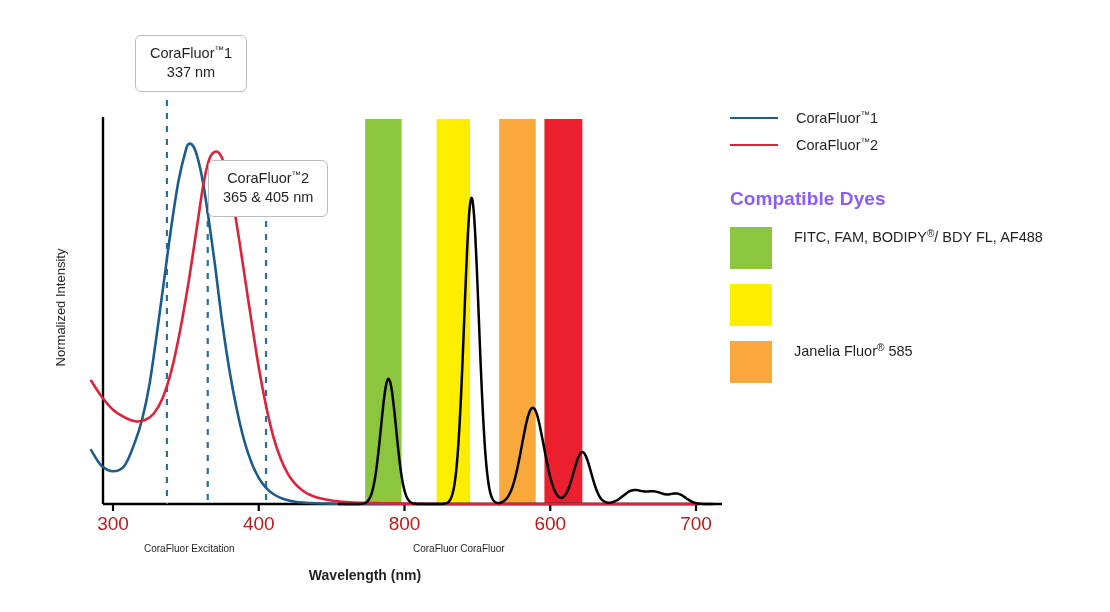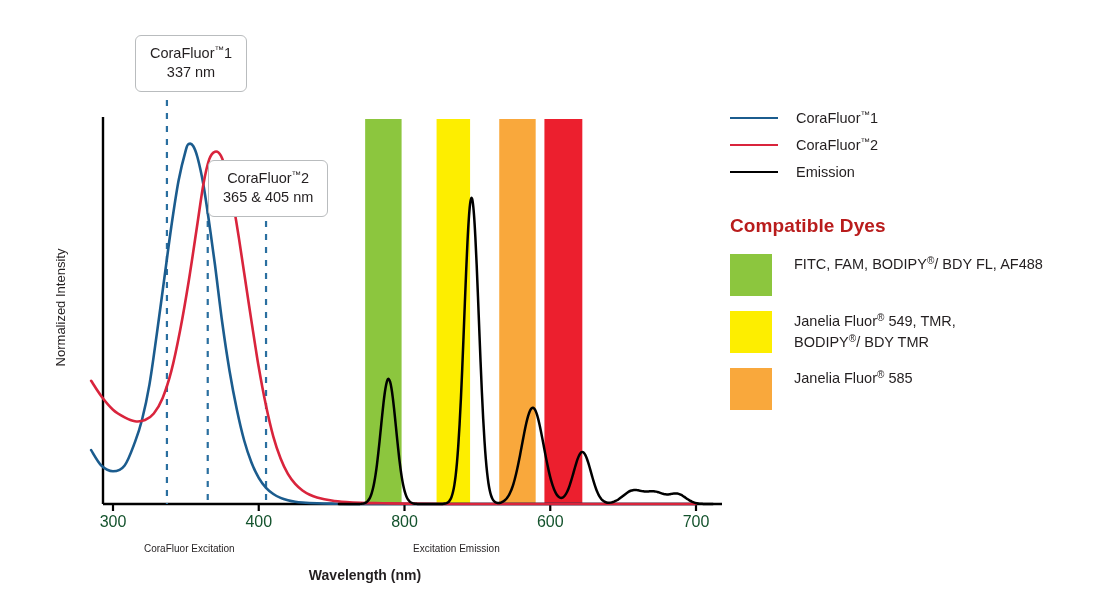--- a/index.html
+++ b/index.html
@@ -50,22 +50,22 @@
     color: #231f20;
     font-size: 10px;
     white-space: nowrap;
     margin-top: 16px;
   }
   #excitation-range-label { left: 144px; top: 527px; }
   #emission-range-label   { left: 413px; top: 527px; }
 
   .tick-label {
     position: absolute;
-    color: #14532d;
-    font-size: 16px;
+    color: #b91c1c;
+    font-size: 19px;
     transform: translateX(-50%);
   }
 
   
   .callout {
     position: absolute;
     border: 1px solid #b9bcbe;
     border-radius: 6px;
     background: #ffffff;
     color: #231f20;
@@ -97,21 +97,21 @@
     border-top-style: solid;
     margin-right: 18px;
     flex: 0 0 48px;
   }
   .series-label { font-size: 14.5px; color: #231f20; }
 
   #legend-heading {
     margin-top: 30px;
     font-size: 19px;
     font-weight: bold;
-    color: #b91c1c;
+    color: #8b5cf6;
     letter-spacing: 0.1px;
   }
 
   #dyes-list { margin-top: 17px; }
   .dye-row {
     display: flex;
     margin-bottom: 15px;
   }
   .dye-swatch {
     width: 42px; height: 42px;
@@ -148,21 +148,21 @@
         <line x1="266.0375" y1="208" x2="266.0375" y2="504" stroke="#2a6fa0" stroke-width="2.2" stroke-dasharray="6 7" stroke-linecap="butt"></line>
         <path d="M91.14,450.10C92.84,452.67 97.70,461.97 101.34,465.50C104.98,469.03 109.11,471.27 113.00,471.27C116.89,471.27 121.02,470.31 124.66,465.50C128.30,460.69 131.95,450.10 134.86,442.40C137.78,434.70 139.72,428.93 142.15,419.30C144.58,409.68 147.01,398.77 149.44,384.65C151.87,370.53 154.30,351.93 156.72,334.60C159.15,317.28 161.58,298.67 164.01,280.70C166.44,262.73 168.87,243.48 171.30,226.80C173.73,210.12 176.16,193.43 178.59,180.60C181.02,167.77 184.17,155.90 185.88,149.80C187.58,143.70 187.58,144.67 188.79,144.02C190.00,143.38 191.70,143.70 193.16,145.95C194.62,148.20 195.83,151.08 197.53,157.50C199.24,163.92 201.42,173.54 203.37,184.45C205.31,195.36 207.25,209.47 209.19,222.95C211.14,236.42 212.84,248.62 215.03,265.30C217.21,281.98 219.88,305.40 222.31,323.05C224.74,340.70 227.17,356.74 229.60,371.18C232.03,385.61 234.46,398.13 236.89,409.68C239.32,421.23 241.75,431.68 244.18,440.48C246.60,449.27 249.03,456.20 251.46,462.42C253.89,468.64 256.32,473.58 258.75,477.82C261.18,482.06 263.61,485.13 266.04,487.83C268.47,490.52 270.90,492.32 273.32,493.99C275.75,495.66 278.18,496.81 280.61,497.84C283.04,498.87 285.47,499.51 287.90,500.15C290.33,500.79 292.76,501.31 295.19,501.69C297.62,502.07 298.83,502.20 302.48,502.46C306.12,502.72 312.19,503.04 317.05,503.23C321.91,503.42 324.34,503.49 331.63,503.62C338.91,503.74 348.63,503.94 360.77,504.00C372.92,504.06 382.64,504.00 404.50,504.00C426.36,504.00 462.80,504.00 491.95,504.00C521.10,504.00 545.39,504.00 579.40,504.00C613.41,504.00 676.57,504.00 696.00,504.00" fill="none" stroke="#1b5c8e" stroke-width="2.6" stroke-linecap="round" stroke-linejoin="round"></path>
         <path d="M91.14,380.80C92.84,383.37 97.70,391.39 101.34,396.20C104.98,401.01 109.11,406.15 113.00,409.68C116.89,413.20 121.02,415.45 124.66,417.38C128.30,419.30 131.46,420.78 134.86,421.23C138.26,421.67 141.91,421.35 145.06,420.07C148.22,418.79 150.90,417.18 153.81,413.52C156.72,409.87 159.64,405.18 162.56,398.13C165.47,391.07 168.39,382.40 171.30,371.18C174.22,359.95 177.13,345.83 180.05,330.75C182.96,315.67 185.88,298.67 188.79,280.70C191.71,262.73 195.11,238.99 197.53,222.95C199.96,206.91 201.42,195.04 203.37,184.45C205.31,173.86 207.25,164.88 209.19,159.43C211.14,153.97 213.08,152.37 215.03,151.72C216.97,151.08 218.91,152.05 220.86,155.57C222.80,159.10 224.74,165.52 226.69,172.90C228.63,180.28 230.57,189.58 232.51,199.85C234.46,210.12 236.40,222.31 238.34,234.50C240.29,246.69 241.99,258.56 244.18,273.00C246.36,287.44 249.03,305.40 251.46,321.13C253.89,336.85 256.32,353.21 258.75,367.33C261.18,381.44 263.61,394.27 266.04,405.82C268.47,417.38 270.90,427.83 273.32,436.63C275.75,445.42 278.18,452.35 280.61,458.57C283.04,464.79 285.47,469.74 287.90,473.97C290.33,478.21 292.76,481.22 295.19,483.98C297.62,486.74 300.05,488.73 302.48,490.52C304.90,492.32 307.33,493.61 309.76,494.76C312.19,495.91 313.41,496.49 317.05,497.45C320.69,498.42 326.77,499.77 331.63,500.54C336.48,501.31 341.34,501.69 346.20,502.07C351.06,502.46 354.70,502.65 360.77,502.85C366.85,503.04 375.35,503.10 382.64,503.23C389.93,503.36 393.57,503.49 404.50,503.62C415.43,503.74 431.22,503.94 448.23,504.00C465.23,504.06 484.66,504.00 506.52,504.00C528.39,504.00 547.82,504.00 579.40,504.00C610.98,504.00 676.57,504.00 696.00,504.00" fill="none" stroke="#d9243c" stroke-width="2.6" stroke-linecap="round" stroke-linejoin="round"></path>
         <path d="M338.91,504.00C339.13,504.00 339.79,504.00 340.22,504.00C340.66,504.00 341.10,504.00 341.54,504.00C341.97,504.00 342.41,504.00 342.85,504.00C343.28,504.00 343.72,504.00 344.16,504.00C344.60,504.00 345.03,504.00 345.47,504.00C345.91,504.00 346.35,504.00 346.78,504.00C347.22,504.00 347.66,504.00 348.09,504.00C348.53,504.00 348.97,504.00 349.41,504.00C349.84,504.00 350.28,504.00 350.72,504.00C351.16,504.00 351.59,504.00 352.03,504.00C352.47,504.00 352.90,504.00 353.34,504.00C353.78,504.00 354.22,504.00 354.65,503.99C355.09,503.99 355.53,503.99 355.97,503.99C356.40,503.98 356.84,503.98 357.28,503.97C357.71,503.97 358.15,503.96 358.59,503.95C359.03,503.93 359.46,503.92 359.90,503.90C360.34,503.87 360.77,503.85 361.21,503.81C361.65,503.76 362.09,503.72 362.52,503.64C362.96,503.57 363.40,503.49 363.84,503.36C364.27,503.24 364.71,503.10 365.15,502.90C365.58,502.70 366.02,502.47 366.46,502.15C366.90,501.84 367.33,501.48 367.77,500.99C368.21,500.51 368.65,499.96 369.08,499.25C369.52,498.54 369.96,497.73 370.39,496.71C370.83,495.70 371.27,494.55 371.71,493.15C372.14,491.76 372.58,490.18 373.02,488.33C373.46,486.48 373.89,484.40 374.33,482.03C374.77,479.66 375.20,477.03 375.64,474.11C376.08,471.20 376.52,467.99 376.95,464.54C377.39,461.09 377.83,457.34 378.26,453.44C378.70,449.53 379.14,445.34 379.58,441.12C380.01,436.90 380.45,432.44 380.89,428.11C381.33,423.77 381.76,419.30 382.20,415.11C382.64,410.92 383.07,406.72 383.51,402.96C383.95,399.19 384.39,395.58 384.82,392.53C385.26,389.48 385.70,386.75 386.14,384.66C386.57,382.57 387.01,380.95 387.45,380.00C387.88,379.05 388.32,378.69 388.76,378.97C389.20,379.24 389.63,380.17 390.07,381.64C390.51,383.11 390.95,385.25 391.38,387.80C391.82,390.34 392.26,393.50 392.69,396.90C393.13,400.30 393.57,404.21 394.01,408.20C394.44,412.19 394.88,416.54 395.32,420.83C395.75,425.12 396.19,429.62 396.63,433.93C397.07,438.25 397.50,442.61 397.94,446.71C398.38,450.82 398.82,454.83 399.25,458.54C399.69,462.26 400.13,465.78 400.56,469.00C401.00,472.21 401.44,475.17 401.88,477.84C402.31,480.51 402.75,482.89 403.19,485.03C403.63,487.16 404.06,489.00 404.50,490.65C404.94,492.29 405.37,493.66 405.81,494.88C406.25,496.09 406.69,497.08 407.12,497.95C407.56,498.82 408.00,499.51 408.44,500.11C408.87,500.71 409.31,501.17 409.75,501.57C410.18,501.97 410.62,502.27 411.06,502.53C411.50,502.79 411.93,502.97 412.37,503.13C412.81,503.30 413.24,503.41 413.68,503.51C414.12,503.60 414.56,503.67 414.99,503.73C415.43,503.78 415.87,503.82 416.31,503.85C416.74,503.89 417.18,503.91 417.62,503.92C418.05,503.94 418.49,503.95 418.93,503.96C419.37,503.97 419.80,503.98 420.24,503.98C420.68,503.99 421.12,503.99 421.55,503.99C421.99,503.99 422.43,503.99 422.86,504.00C423.30,504.00 423.74,504.00 424.18,504.00C424.61,504.00 425.05,504.00 425.49,504.00C425.93,504.00 426.36,504.00 426.80,504.00C427.24,504.00 427.67,504.00 428.11,504.00C428.55,504.00 428.99,504.00 429.42,504.00C429.86,504.00 430.30,504.00 430.73,504.00C431.17,504.00 431.61,504.00 432.05,504.00C432.48,504.00 432.92,504.00 433.36,504.00C433.80,504.00 434.23,504.00 434.67,504.00C435.11,504.00 435.54,504.00 435.98,504.00C436.42,504.00 436.86,504.00 437.29,504.00C437.73,503.99 438.17,503.99 438.61,503.99C439.04,503.99 439.48,503.98 439.92,503.98C440.35,503.97 440.79,503.96 441.23,503.95C441.67,503.93 442.10,503.92 442.54,503.89C442.98,503.86 443.42,503.83 443.85,503.78C444.29,503.72 444.73,503.66 445.16,503.56C445.60,503.46 446.04,503.35 446.48,503.18C446.91,503.00 447.35,502.80 447.79,502.49C448.22,502.19 448.66,501.84 449.10,501.33C449.54,500.82 449.97,500.25 450.41,499.43C450.85,498.62 451.29,497.69 451.72,496.43C452.16,495.16 452.60,493.73 453.03,491.84C453.47,489.95 453.91,487.82 454.35,485.10C454.78,482.39 455.22,479.32 455.66,475.56C456.10,471.81 456.53,467.57 456.97,462.58C457.41,457.58 457.84,451.97 458.28,445.58C458.72,439.19 459.16,432.07 459.59,424.24C460.03,416.40 460.47,407.76 460.91,398.57C461.34,389.38 461.78,379.37 462.22,369.09C462.65,358.80 463.09,347.79 463.53,336.86C463.97,325.94 464.40,314.47 464.84,303.54C465.28,292.60 465.71,281.43 466.15,271.23C466.59,261.04 467.03,251.01 467.46,242.34C467.90,233.68 468.34,225.64 468.78,219.24C469.21,212.85 469.65,207.53 470.09,203.99C470.52,200.44 470.96,198.35 471.40,197.99C471.84,197.62 472.27,198.96 472.71,201.82C473.15,204.67 473.59,209.31 474.02,215.11C474.46,220.92 474.90,228.41 475.33,236.63C475.77,244.85 476.21,254.51 476.65,264.43C477.08,274.36 477.52,285.35 477.96,296.19C478.40,307.03 478.83,318.49 479.27,329.48C479.71,340.47 480.14,351.64 480.58,362.11C481.02,372.59 481.46,382.85 481.89,392.32C482.33,401.78 482.77,410.75 483.20,418.90C483.64,427.05 484.08,434.51 484.52,441.21C484.95,447.92 485.39,453.86 485.83,459.15C486.27,464.45 486.70,468.97 487.14,472.98C487.58,476.99 488.01,480.30 488.45,483.22C488.89,486.14 489.33,488.46 489.76,490.51C490.20,492.56 490.64,494.12 491.08,495.50C491.51,496.87 491.95,497.88 492.39,498.77C492.82,499.66 493.26,500.28 493.70,500.82C494.14,501.37 494.57,501.73 495.01,502.04C495.45,502.35 495.89,502.53 496.32,502.68C496.76,502.83 497.20,502.90 497.63,502.94C498.07,502.99 498.51,502.97 498.95,502.93C499.38,502.90 499.82,502.82 500.26,502.71C500.69,502.61 501.13,502.47 501.57,502.29C502.01,502.12 502.44,501.92 502.88,501.67C503.32,501.43 503.76,501.15 504.19,500.82C504.63,500.49 505.07,500.12 505.50,499.69C505.94,499.26 506.38,498.79 506.82,498.24C507.25,497.69 507.69,497.09 508.13,496.40C508.57,495.71 509.00,494.96 509.44,494.11C509.88,493.26 510.31,492.34 510.75,491.32C511.19,490.29 511.63,489.18 512.06,487.97C512.50,486.75 512.94,485.44 513.38,484.02C513.81,482.61 514.25,481.08 514.69,479.46C515.12,477.84 515.56,476.11 516.00,474.29C516.44,472.47 516.87,470.55 517.31,468.55C517.75,466.55 518.18,464.45 518.62,462.30C519.06,460.15 519.50,457.90 519.93,455.64C520.37,453.38 520.81,451.05 521.25,448.73C521.68,446.41 522.12,444.05 522.56,441.74C522.99,439.42 523.43,437.09 523.87,434.86C524.31,432.62 524.74,430.40 525.18,428.31C525.62,426.23 526.06,424.20 526.49,422.34C526.93,420.48 527.37,418.71 527.80,417.15C528.24,415.58 528.68,414.16 529.12,412.95C529.55,411.75 529.99,410.71 530.43,409.92C530.87,409.12 531.30,408.52 531.74,408.17C532.18,407.81 532.61,407.68 533.05,407.78C533.49,407.89 533.93,408.23 534.36,408.78C534.80,409.33 535.24,410.13 535.67,411.11C536.11,412.10 536.55,413.31 536.99,414.68C537.42,416.05 537.86,417.64 538.30,419.34C538.74,421.05 539.17,422.94 539.61,424.91C540.05,426.88 540.48,429.00 540.92,431.16C541.36,433.33 541.80,435.60 542.23,437.88C542.67,440.16 543.11,442.52 543.55,444.84C543.98,447.16 544.42,449.52 544.86,451.82C545.29,454.12 545.73,456.42 546.17,458.63C546.61,460.85 547.04,463.03 547.48,465.11C547.92,467.20 548.36,469.22 548.79,471.13C549.23,473.05 549.67,474.88 550.10,476.61C550.54,478.33 550.98,479.95 551.42,481.46C551.85,482.98 552.29,484.38 552.73,485.68C553.16,486.98 553.60,488.17 554.04,489.25C554.48,490.33 554.91,491.30 555.35,492.18C555.79,493.05 556.23,493.81 556.66,494.48C557.10,495.15 557.54,495.72 557.97,496.19C558.41,496.66 558.85,497.03 559.29,497.31C559.72,497.59 560.16,497.77 560.60,497.86C561.04,497.95 561.47,497.94 561.91,497.83C562.35,497.73 562.78,497.53 563.22,497.22C563.66,496.92 564.10,496.52 564.53,496.01C564.97,495.51 565.41,494.90 565.85,494.19C566.28,493.48 566.72,492.66 567.16,491.75C567.59,490.83 568.03,489.81 568.47,488.70C568.91,487.59 569.34,486.37 569.78,485.08C570.22,483.80 570.65,482.41 571.09,480.98C571.53,479.56 571.97,478.04 572.40,476.52C572.84,475.00 573.28,473.41 573.72,471.86C574.15,470.31 574.59,468.73 575.03,467.22C575.46,465.71 575.90,464.20 576.34,462.81C576.78,461.43 577.21,460.08 577.65,458.89C578.09,457.71 578.53,456.61 578.96,455.69C579.40,454.78 579.84,454.00 580.27,453.41C580.71,452.83 581.15,452.41 581.59,452.20C582.02,451.99 582.46,451.97 582.90,452.14C583.34,452.31 583.77,452.68 584.21,453.23C584.65,453.77 585.08,454.52 585.52,455.40C585.96,456.28 586.40,457.36 586.83,458.52C587.27,459.68 587.71,461.01 588.14,462.38C588.58,463.75 589.02,465.25 589.46,466.76C589.89,468.27 590.33,469.86 590.77,471.42C591.21,472.98 591.64,474.59 592.08,476.13C592.52,477.68 592.95,479.22 593.39,480.69C593.83,482.16 594.27,483.59 594.70,484.94C595.14,486.28 595.58,487.56 596.02,488.75C596.45,489.94 596.89,491.05 597.33,492.06C597.76,493.08 598.20,494.01 598.64,494.86C599.08,495.70 599.51,496.45 599.95,497.13C600.39,497.81 600.83,498.40 601.26,498.93C601.70,499.46 602.14,499.91 602.57,500.31C603.01,500.70 603.45,501.03 603.89,501.31C604.32,501.59 604.76,501.82 605.20,502.00C605.63,502.19 606.07,502.33 606.51,502.44C606.95,502.55 607.38,502.62 607.82,502.67C608.26,502.72 608.70,502.73 609.13,502.72C609.57,502.71 610.01,502.67 610.44,502.62C610.88,502.56 611.32,502.48 611.76,502.38C612.19,502.28 612.63,502.16 613.07,502.02C613.51,501.88 613.94,501.71 614.38,501.54C614.82,501.36 615.25,501.16 615.69,500.94C616.13,500.72 616.57,500.49 617.00,500.23C617.44,499.98 617.88,499.71 618.32,499.42C618.75,499.14 619.19,498.83 619.63,498.52C620.06,498.21 620.50,497.88 620.94,497.55C621.38,497.21 621.81,496.86 622.25,496.52C622.69,496.17 623.12,495.81 623.56,495.46C624.00,495.11 624.44,494.76 624.87,494.41C625.31,494.07 625.75,493.73 626.19,493.41C626.62,493.09 627.06,492.77 627.50,492.48C627.93,492.19 628.37,491.92 628.81,491.67C629.25,491.42 629.68,491.19 630.12,491.00C630.56,490.80 631.00,490.63 631.43,490.49C631.87,490.34 632.31,490.23 632.74,490.15C633.18,490.06 633.62,490.01 634.06,489.98C634.49,489.95 634.93,489.95 635.37,489.97C635.81,489.98 636.24,490.03 636.68,490.09C637.12,490.14 637.55,490.22 637.99,490.30C638.43,490.38 638.87,490.48 639.30,490.58C639.74,490.67 640.18,490.78 640.61,490.87C641.05,490.96 641.49,491.06 641.93,491.14C642.36,491.22 642.80,491.29 643.24,491.35C643.68,491.41 644.11,491.46 644.55,491.49C644.99,491.52 645.42,491.54 645.86,491.54C646.30,491.55 646.74,491.54 647.17,491.52C647.61,491.51 648.05,491.48 648.49,491.45C648.92,491.42 649.36,491.38 649.80,491.35C650.23,491.32 650.67,491.28 651.11,491.26C651.55,491.24 651.98,491.22 652.42,491.22C652.86,491.22 653.30,491.23 653.73,491.26C654.17,491.29 654.61,491.34 655.04,491.40C655.48,491.47 655.92,491.55 656.36,491.65C656.79,491.75 657.23,491.87 657.67,492.00C658.10,492.13 658.54,492.28 658.98,492.43C659.42,492.58 659.85,492.75 660.29,492.90C660.73,493.06 661.17,493.22 661.60,493.37C662.04,493.52 662.48,493.67 662.91,493.79C663.35,493.92 663.79,494.03 664.23,494.13C664.66,494.22 665.10,494.30 665.54,494.35C665.98,494.40 666.41,494.43 666.85,494.44C667.29,494.45 667.72,494.43 668.16,494.40C668.60,494.37 669.04,494.32 669.47,494.26C669.91,494.20 670.35,494.12 670.79,494.04C671.22,493.97 671.66,493.88 672.10,493.80C672.53,493.73 672.97,493.64 673.41,493.59C673.85,493.53 674.28,493.47 674.72,493.45C675.16,493.42 675.59,493.41 676.03,493.43C676.47,493.44 676.91,493.49 677.34,493.56C677.78,493.63 678.22,493.73 678.66,493.86C679.09,493.99 679.53,494.15 679.97,494.34C680.40,494.52 680.84,494.74 681.28,494.97C681.72,495.20 682.15,495.46 682.59,495.73C683.03,496.00 683.47,496.29 683.90,496.59C684.34,496.88 684.78,497.19 685.21,497.49C685.65,497.80 686.09,498.11 686.53,498.42C686.96,498.72 687.40,499.02 687.84,499.31C688.28,499.60 688.71,499.88 689.15,500.15C689.59,500.42 690.02,500.67 690.46,500.91C690.90,501.14 691.34,501.37 691.77,501.57C692.21,501.78 692.65,501.96 693.08,502.13C693.52,502.31 693.96,502.46 694.40,502.60C694.83,502.74 695.27,502.86 695.71,502.97C696.15,503.08 696.58,503.18 697.02,503.26C697.46,503.35 697.89,503.42 698.33,503.48C698.77,503.55 699.21,503.60 699.64,503.64C700.08,503.69 700.52,503.73 700.96,503.76C701.39,503.79 701.83,503.82 702.27,503.84C702.70,503.87 703.14,503.88 703.58,503.90C704.02,503.92 704.45,503.93 704.89,503.94C705.33,503.95 705.77,503.95 706.20,503.96C706.64,503.97 707.08,503.97 707.51,503.98C707.95,503.98 708.39,503.98 708.83,503.99C709.26,503.99 709.70,503.99 710.14,503.99C710.57,503.99 711.01,503.99 711.45,504.00C711.89,504.00 712.54,504.00 712.76,504.00" fill="none" stroke="#000" stroke-width="2.5" stroke-linecap="round" stroke-linejoin="round"></path>
       </svg>
 
     <div class="axis-title" id="y-axis-label">Normalized Intensity</div>
     <div class="axis-title" id="x-axis-label">Wavelength (nm)</div>
 
     <div class="range-label" id="excitation-range-label">CoraFluor Excitation</div>
-    <div class="range-label" id="emission-range-label">Excitation Emission</div>
+    <div class="range-label" id="emission-range-label">CoraFluor CoraFluor</div>
 
     <div id="tick-labels">
         <div class="tick-label" style="left: 113px; top: 513px;">300</div>
         <div class="tick-label" style="left: 258.75px; top: 513px; text-align: right;">400</div>
         <div class="tick-label" style="left: 404.5px; top: 513px;">800</div>
         <div class="tick-label" style="left: 550.25px; top: 513px;">600</div>
         <div class="tick-label" style="left: 696px; top: 513px;">700</div>
       </div>
 
     <div class="callout" id="callout-cf1">
@@ -179,37 +179,32 @@
   <div id="legend">
 
     <div id="series-legend">
       <div class="series-row">
         <span class="series-swatch" style="border-top-color: rgb(27, 92, 142);"></span>
         <span class="series-label"><span>CoraFluor</span><span class="tm">™</span><span>1</span></span>
       </div>
       <div class="series-row">
         <span class="series-swatch" style="border-top-color: rgb(217, 36, 60);"></span>
         <span class="series-label"><span>CoraFluor</span><span class="tm">™</span><span>2</span></span>
-      </div>
-      <div class="series-row">
-        <span class="series-swatch" style="border-top-color: rgb(0, 0, 0);"></span>
-        <span class="series-label">Emission</span>
       </div>
     </div>
 
     <div id="legend-heading">Compatible Dyes</div>
 
     <div id="dyes-list">
         <div class="dye-row">
           <span class="dye-swatch" style="background: rgb(140, 198, 62);"></span>
           <span class="dye-label">FITC, FAM, BODIPY<span class="reg">®</span>/ BDY FL, AF488</span>
         </div>
         <div class="dye-row">
           <span class="dye-swatch" style="background: rgb(253, 238, 0);"></span>
-          <span class="dye-label">Janelia Fluor<span class="reg">®</span> 549, TMR,<br>BODIPY<span class="reg">®</span>/ BDY TMR</span>
         </div>
         <div class="dye-row">
           <span class="dye-swatch" style="background: rgb(249, 168, 60);"></span>
           <span class="dye-label">Janelia Fluor<span class="reg">®</span> 585</span>
         </div>
       </div>
   </div>
 
 </div>
 

